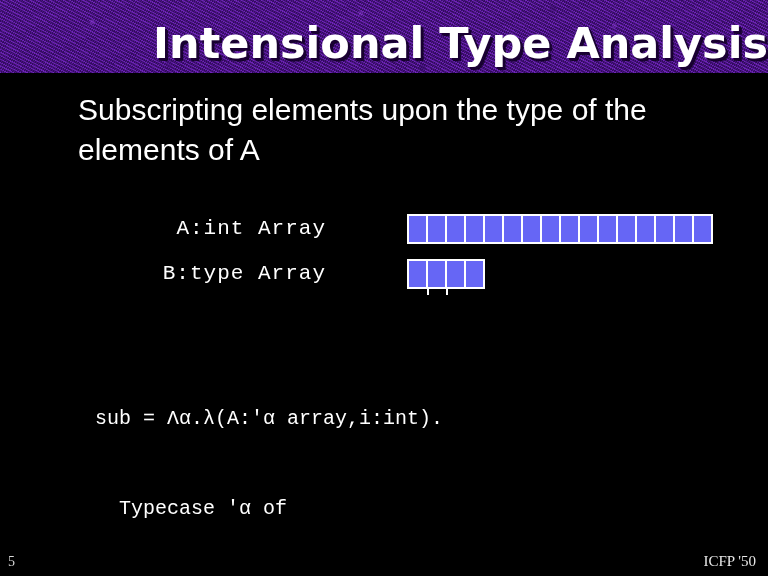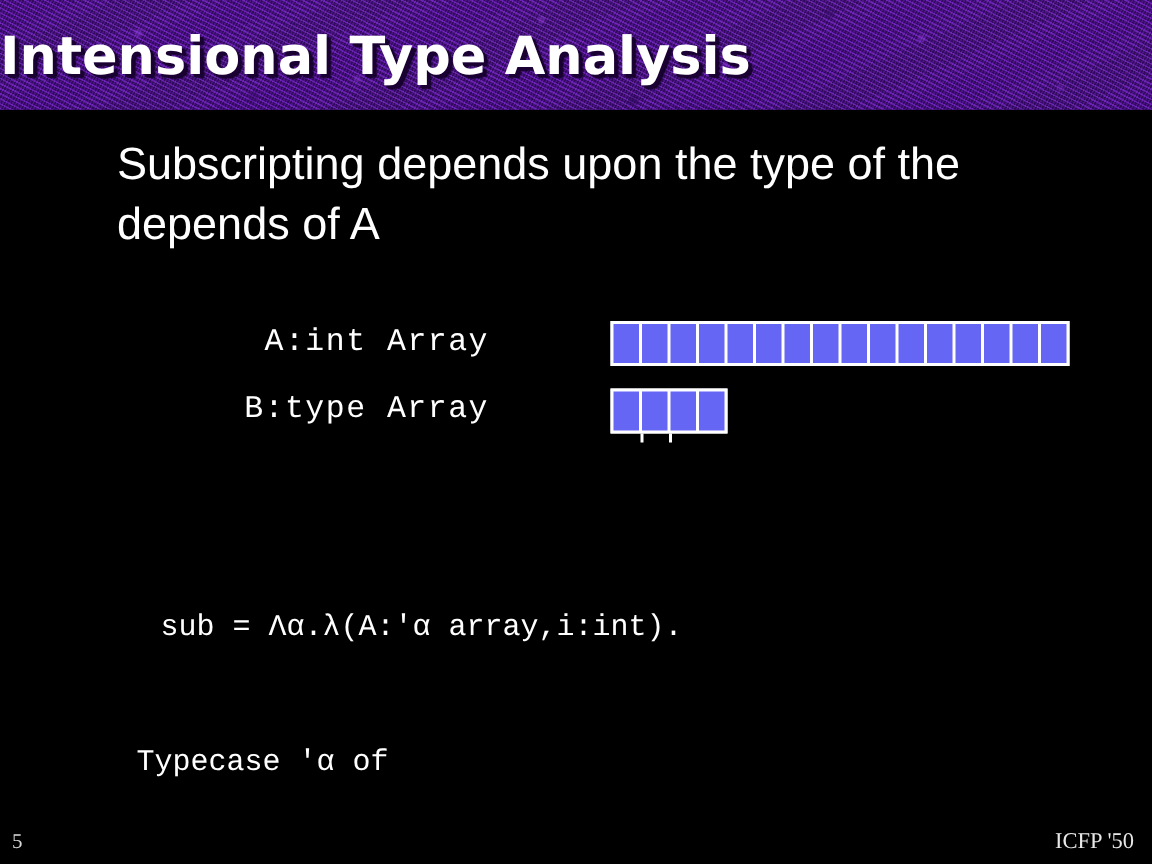--- a/index.html
+++ b/index.html
@@ -49,24 +49,24 @@
       radial-gradient(circle at 22% 88%, rgba(60,12,110,0.45) 0 3px, transparent 4px),
       radial-gradient(circle at 55% 92%, rgba(45,8,90,0.45) 0 3px, transparent 4px),
       radial-gradient(circle at 72% 12%, rgba(50,10,95,0.40) 0 3px, transparent 4px);
     pointer-events: none;
   }
   .title-text {
     position: absolute;
     left: 0;
     top: 18px;
     width: 768px;
-    text-align: left;
+    text-align: right;
     font-family: "DejaVu Sans", sans-serif;
     font-weight: bold;
-    font-size: 35px;
+    font-size: 43px;
     letter-spacing: 0px;
     color: #ffffff;
     text-shadow:
       2px 2px 0 #1a0033,
       3px 3px 1px rgba(10,0,25,0.85);
     white-space: nowrap;
   }
 
   
   .bullet-block {
@@ -137,23 +137,23 @@
     position: absolute;
     left: 0;
     top: 344px;
     width: 768px;
     font-family: "Liberation Mono", "DejaVu Sans Mono", monospace;
     font-size: 20px;
     line-height: 30px;
     color: #ffffff;
     white-space: pre;
   }
-  .code-line { display: block; margin-left: 12px; }
+  .code-line { display: block; }
   .code-line.l0 { padding-left: 95px; }
-  .code-line.l1 { padding-left: 79px; }
+  .code-line.l1 { padding-left: 119px; }
 
   
   .footer-number {
     position: absolute;
     left: 8px;
     bottom: 6px;
     font-family: "Liberation Serif", serif;
     font-size: 14px;
     color: #d8d8d8;
   }
@@ -170,21 +170,21 @@
 </head>
 <body>
 
 <div class="slide">
 
   <div class="title-banner">
     <div class="noise"></div>
   </div>
   <div class="title-text">Intensional Type Analysis</div>
 
-  <div class="bullet-block">Subscripting depends upon the type of the depends of A</div>
+  <div class="bullet-block">Subscripting elements upon the type of the elements of A</div>
 
   <div class="array-rows">
 
     <div class="array-row">
       <div class="array-label">A:int Array</div>
       <div class="array-boxes">
         <div class="array-cell"></div>
         <div class="array-cell"></div>
         <div class="array-cell"></div>
         <div class="array-cell"></div>

